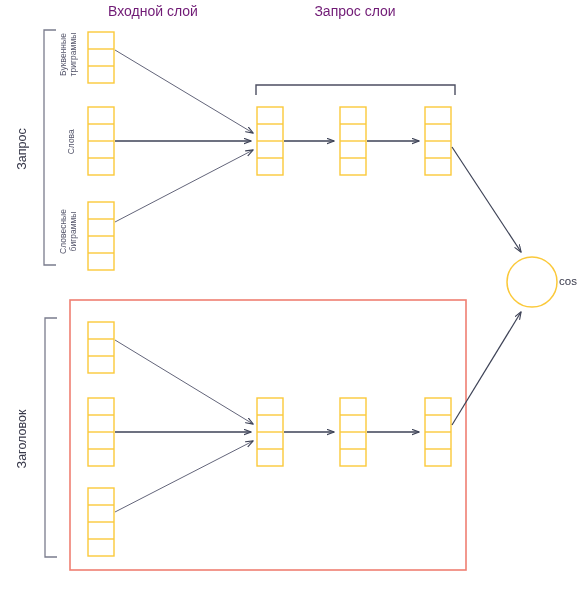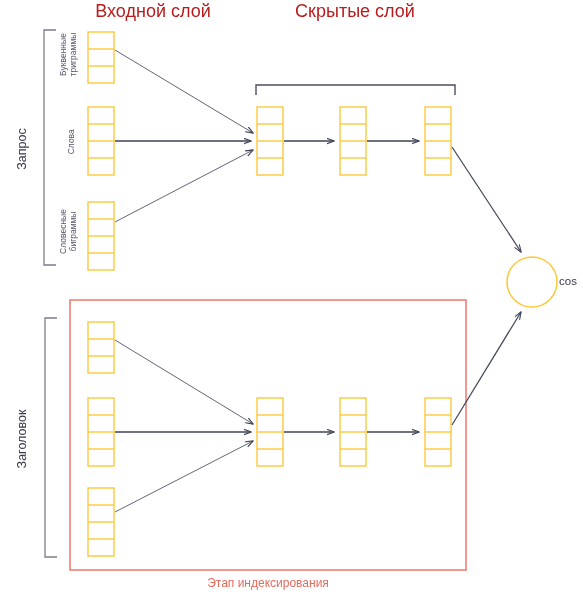--- a/index.html
+++ b/index.html
@@ -24,22 +24,22 @@
   }
   svg#diagram-svg {
     position: absolute;
     left: 0;
     top: 0;
     width: 583px;
     height: 600px;
   }
   .hdr-text {
     position: absolute;
-    font-size: 18px;
-    color: #b91c1c;
+    font-size: 14px;
+    color: #701a75;
     text-align: center;
     line-height: 15px;
     white-space: pre-line;
   }
   .rot-label {
     position: absolute;
     font-size: 8.5px;
     color: #55566b;
     transform-origin: 50% 50%;
     transform: rotate(-90deg);
@@ -211,28 +211,27 @@
     <g>
       <line x1="452" y1="425" x2="521" y2="312" stroke="#3d4256" stroke-width="1.2" marker-end="url(#arrowhead)"></line>
     </g>
 
     <g>
       <circle cx="532" cy="282" r="25" fill="#ffffff" stroke="#fbc93a" stroke-width="1.5"></circle>
     </g>
   </svg>
 
   <div class="hdr-text" style="left:88px; top:4px; width:130px;">Входной слой</div>
-  <div class="hdr-text" style="left:290px; top:4px; width:130px;">Скрытые слой</div>
+  <div class="hdr-text" style="left:290px; top:4px; width:130px;">Запрос слои</div>
 
   <div class="big-rot-label" style="left:-18px; top:142px; width:80px;">Запрос</div>
   <div class="big-rot-label" style="left:-23px; top:432px; width:90px;">Заголовок</div>
 
   <div class="rot-label" style="left:36px; top:45px; width:64px;">Буквенные
 триграммы</div>
   <div class="rot-label" style="left:52px; top:137px; width:40px;">Слова</div>
   <div class="rot-label" style="left:36px; top:222px; width:64px;">Словесные
 биграммы</div>
 
   <div class="cos-label" style="left:506px; top:275px;">cos</div>
 
-  <div class="caption-red" style="left:168px; top:576px; width:200px;">Этап индексирования</div>
 
 </div>
 
 </body></html>

